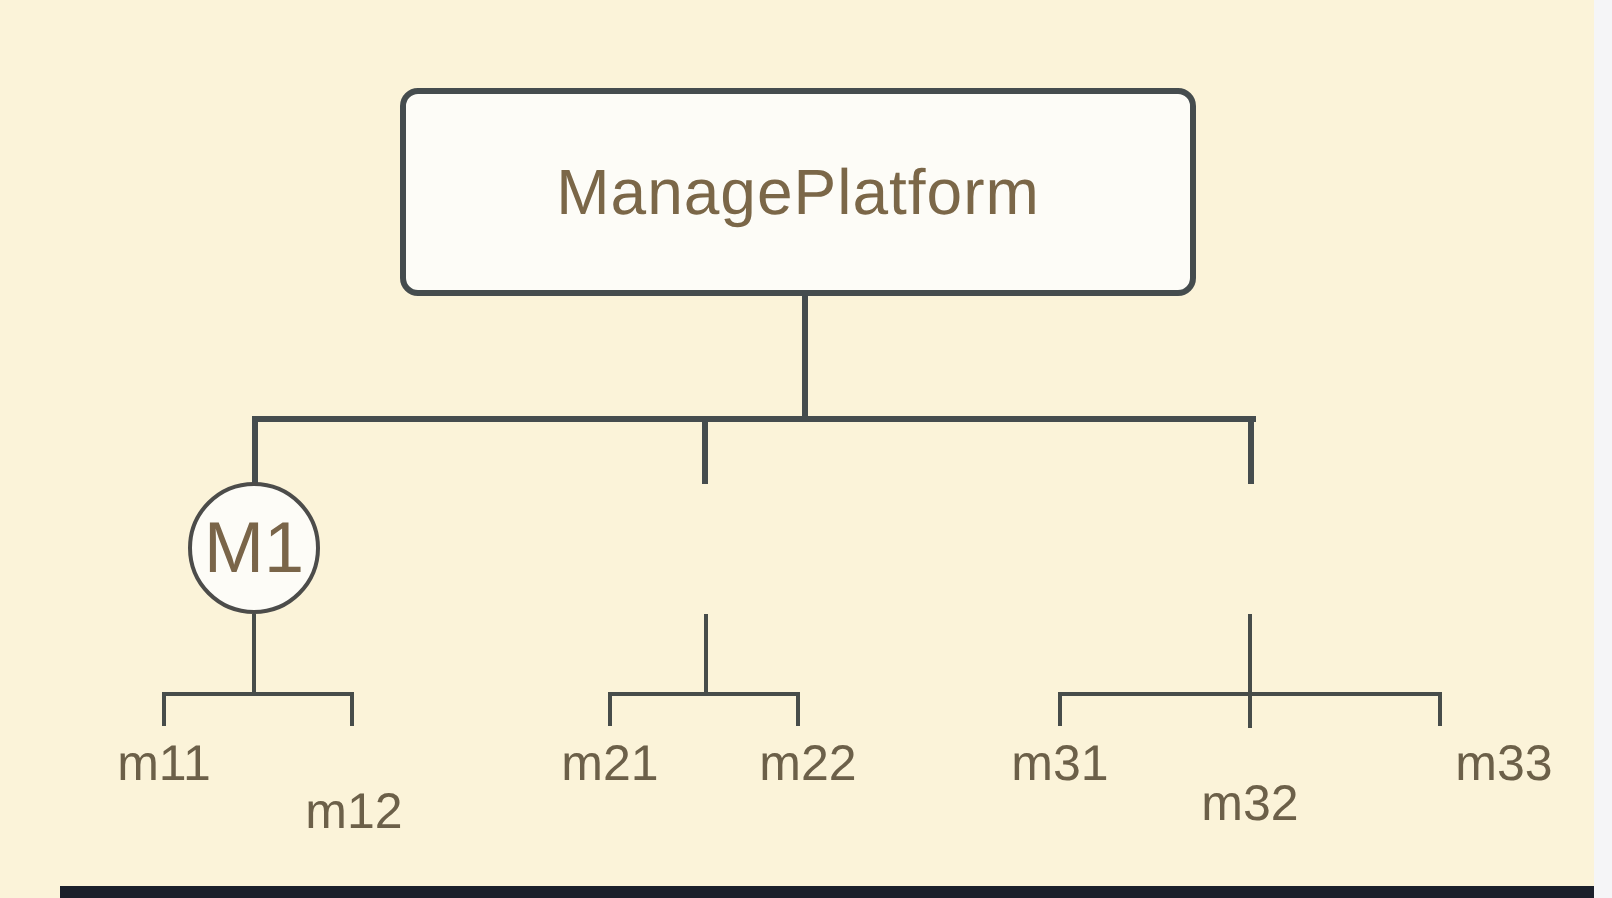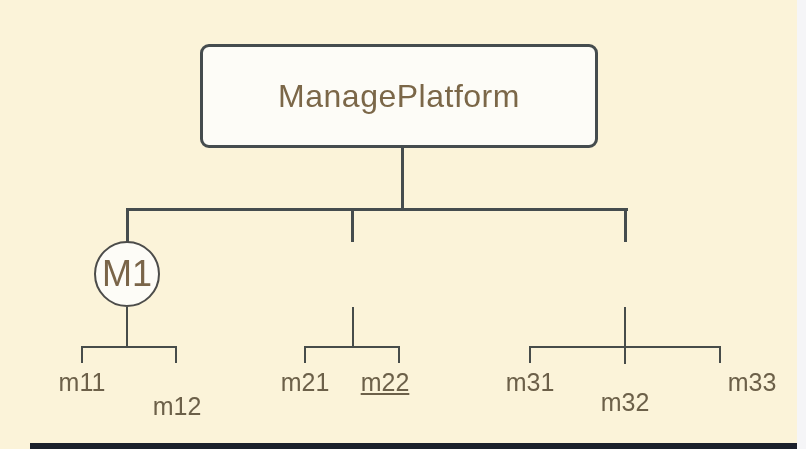--- a/index.html
+++ b/index.html
@@ -55,21 +55,21 @@
   .tick{width:2px;height:17px;top:346px;}
   .tick-m11{left:81px;}  .tick-m12{left:175px;}
   .tick-m21{left:304px;} .tick-m22{left:398px;}
   .tick-m31{left:529px;} .tick-m33{left:719px;}
   
   .leaf{
     position:absolute;top:368px;transform:translateX(-50%);
     font-size:25px;color:#6c6049;white-space:nowrap;
   }
   .leaf-m11{left:82px;}  .leaf-m12{left:177px;margin-top:24px;}
-  .leaf-m21{left:305px;} .leaf-m22{left:385px;text-decoration:underline;}
+  .leaf-m21{left:305px;} .leaf-m22{left:404px;}
   .leaf-m31{left:530px;} .leaf-m32{left:625px;margin-top:20px;} .leaf-m33{left:752px;}
 </style>
 </head>
 <body>
 
 <div class="canvas">
 
   <div class="right-strip"></div>
   <div class="bottom-bar"></div>
 

